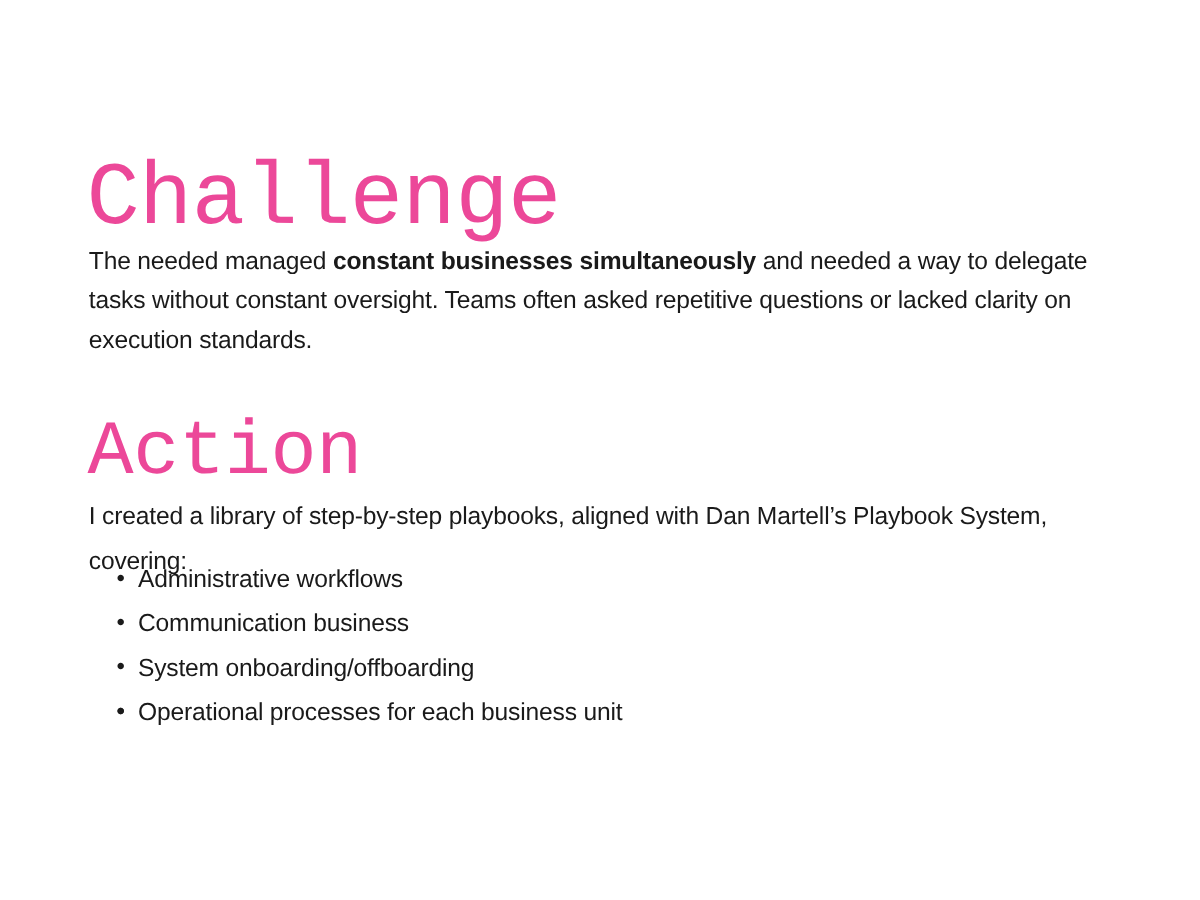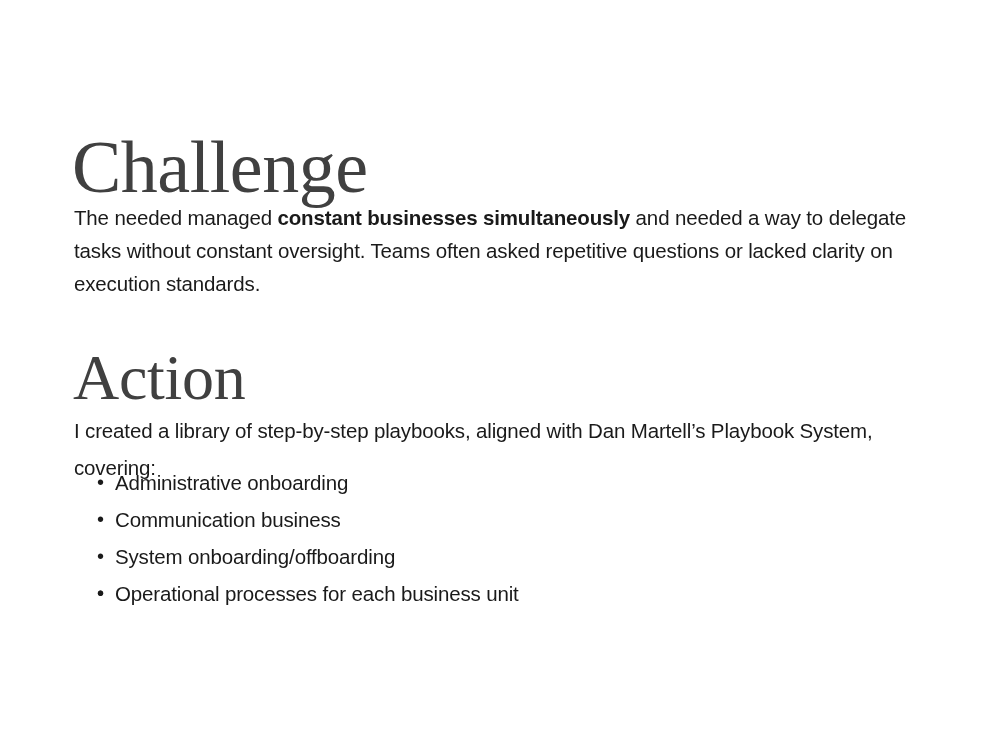--- a/index.html
+++ b/index.html
@@ -16,23 +16,23 @@
   }
   .slide {
     position: relative;
     width: 1000px;
     height: 750px;
     background: #ffffff;
   }
 
   .heading {
     position: absolute;
-    font-family: Liberation Serif, serif;
+    font-family: Liberation Mono, monospace;
     font-weight: 400;
-    color: #404040;
+    color: #ec4899;
     white-space: nowrap;
     line-height: 1;
     text-align: right;
   }
   .heading-challenge {
     left: 72px;
     top: 80px;
     font-size: 74px;
     letter-spacing: -0.5px;
   }
@@ -105,21 +105,21 @@
 
   <p class="body-block para-challenge"><span class="lead-space"> The needed managed </span><b>constant businesses simultaneously</b><span> and needed a way to delegate tasks without constant oversight. Teams often asked repetitive questions or lacked clarity on execution standards.</span></p>
 
   <h1 class="heading heading-action">Action</h1>
 
   <p class="body-block para-action">I created a library of step-by-step playbooks, aligned with Dan Martell’s Playbook System, covering:</p>
 
   <ul class="bullet-list">
     <li>
       <span class="dot">•</span>
-      <span>Administrative onboarding</span>
+      <span>Administrative workflows</span>
     </li>
     <li>
       <span class="dot">•</span>
       <span>Communication business</span>
     </li>
     <li>
       <span class="dot">•</span>
       <span>System onboarding/offboarding</span>
     </li>
     <li>

